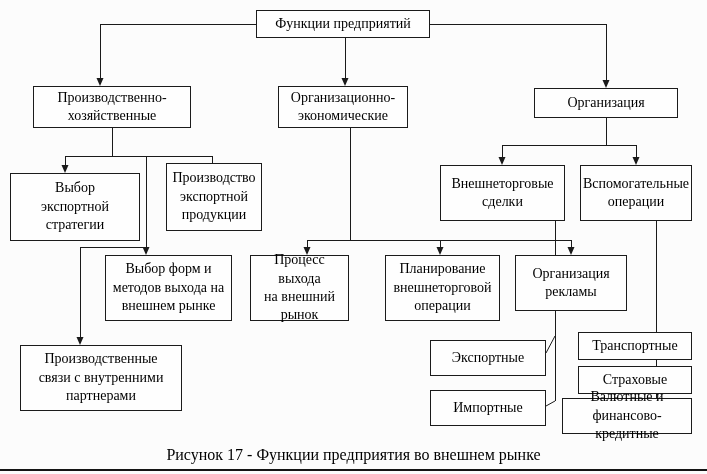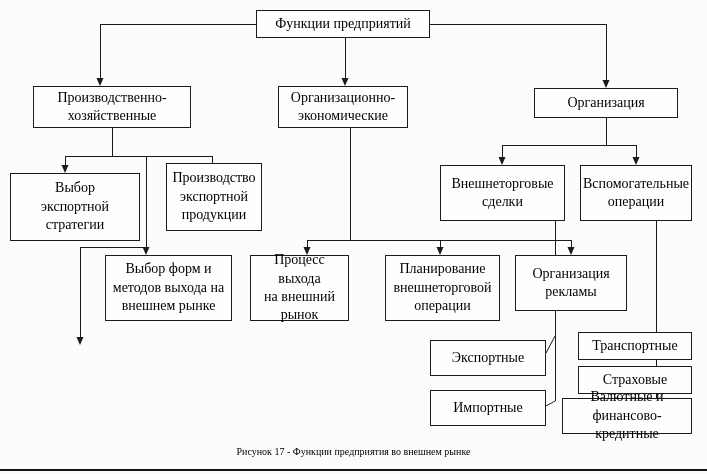--- a/index.html
+++ b/index.html
@@ -23,21 +23,21 @@
     text-align:center;
     white-space:pre-line;
     font-size:14px;
     line-height:1.32;
     padding:2px 3px;
   }
   .caption {
     position:absolute;
     left:0; right:0; top:446px;
     text-align:center;
-    font-size:10px;
+    font-size:16px;
   }
   .bottom-rule {
     position:absolute;
     left:0; top:469px;
     width:707px; height:2px;
     background:#141414;
   }
 </style>
 </head>
 <body>
@@ -125,20 +125,23 @@
 на внешний
 рынок</div>
 
   <div class="node" style="left:385px;top:255px;width:115px;height:66px">Планирование
 внешнеторговой
 операции</div>
 
   <div class="node" style="left:515px;top:255px;width:112px;height:56px">Организация
 рекламы</div>
 
+  <div class="node" style="left:20px;top:345px;width:162px;height:66px">Производственные
+связи с внутренними
+партнерами</div>
 
   <div class="node" style="left:430px;top:340px;width:116px;height:36px">Экспортные</div>
 
   <div class="node" style="left:430px;top:390px;width:116px;height:36px">Импортные</div>
 
   <div class="node" style="left:578px;top:332px;width:114px;height:28px">Транспортные</div>
 
   <div class="node" style="left:578px;top:366px;width:114px;height:28px">Страховые</div>
 
   <div class="node" style="left:562px;top:398px;width:130px;height:36px">Валютные и

